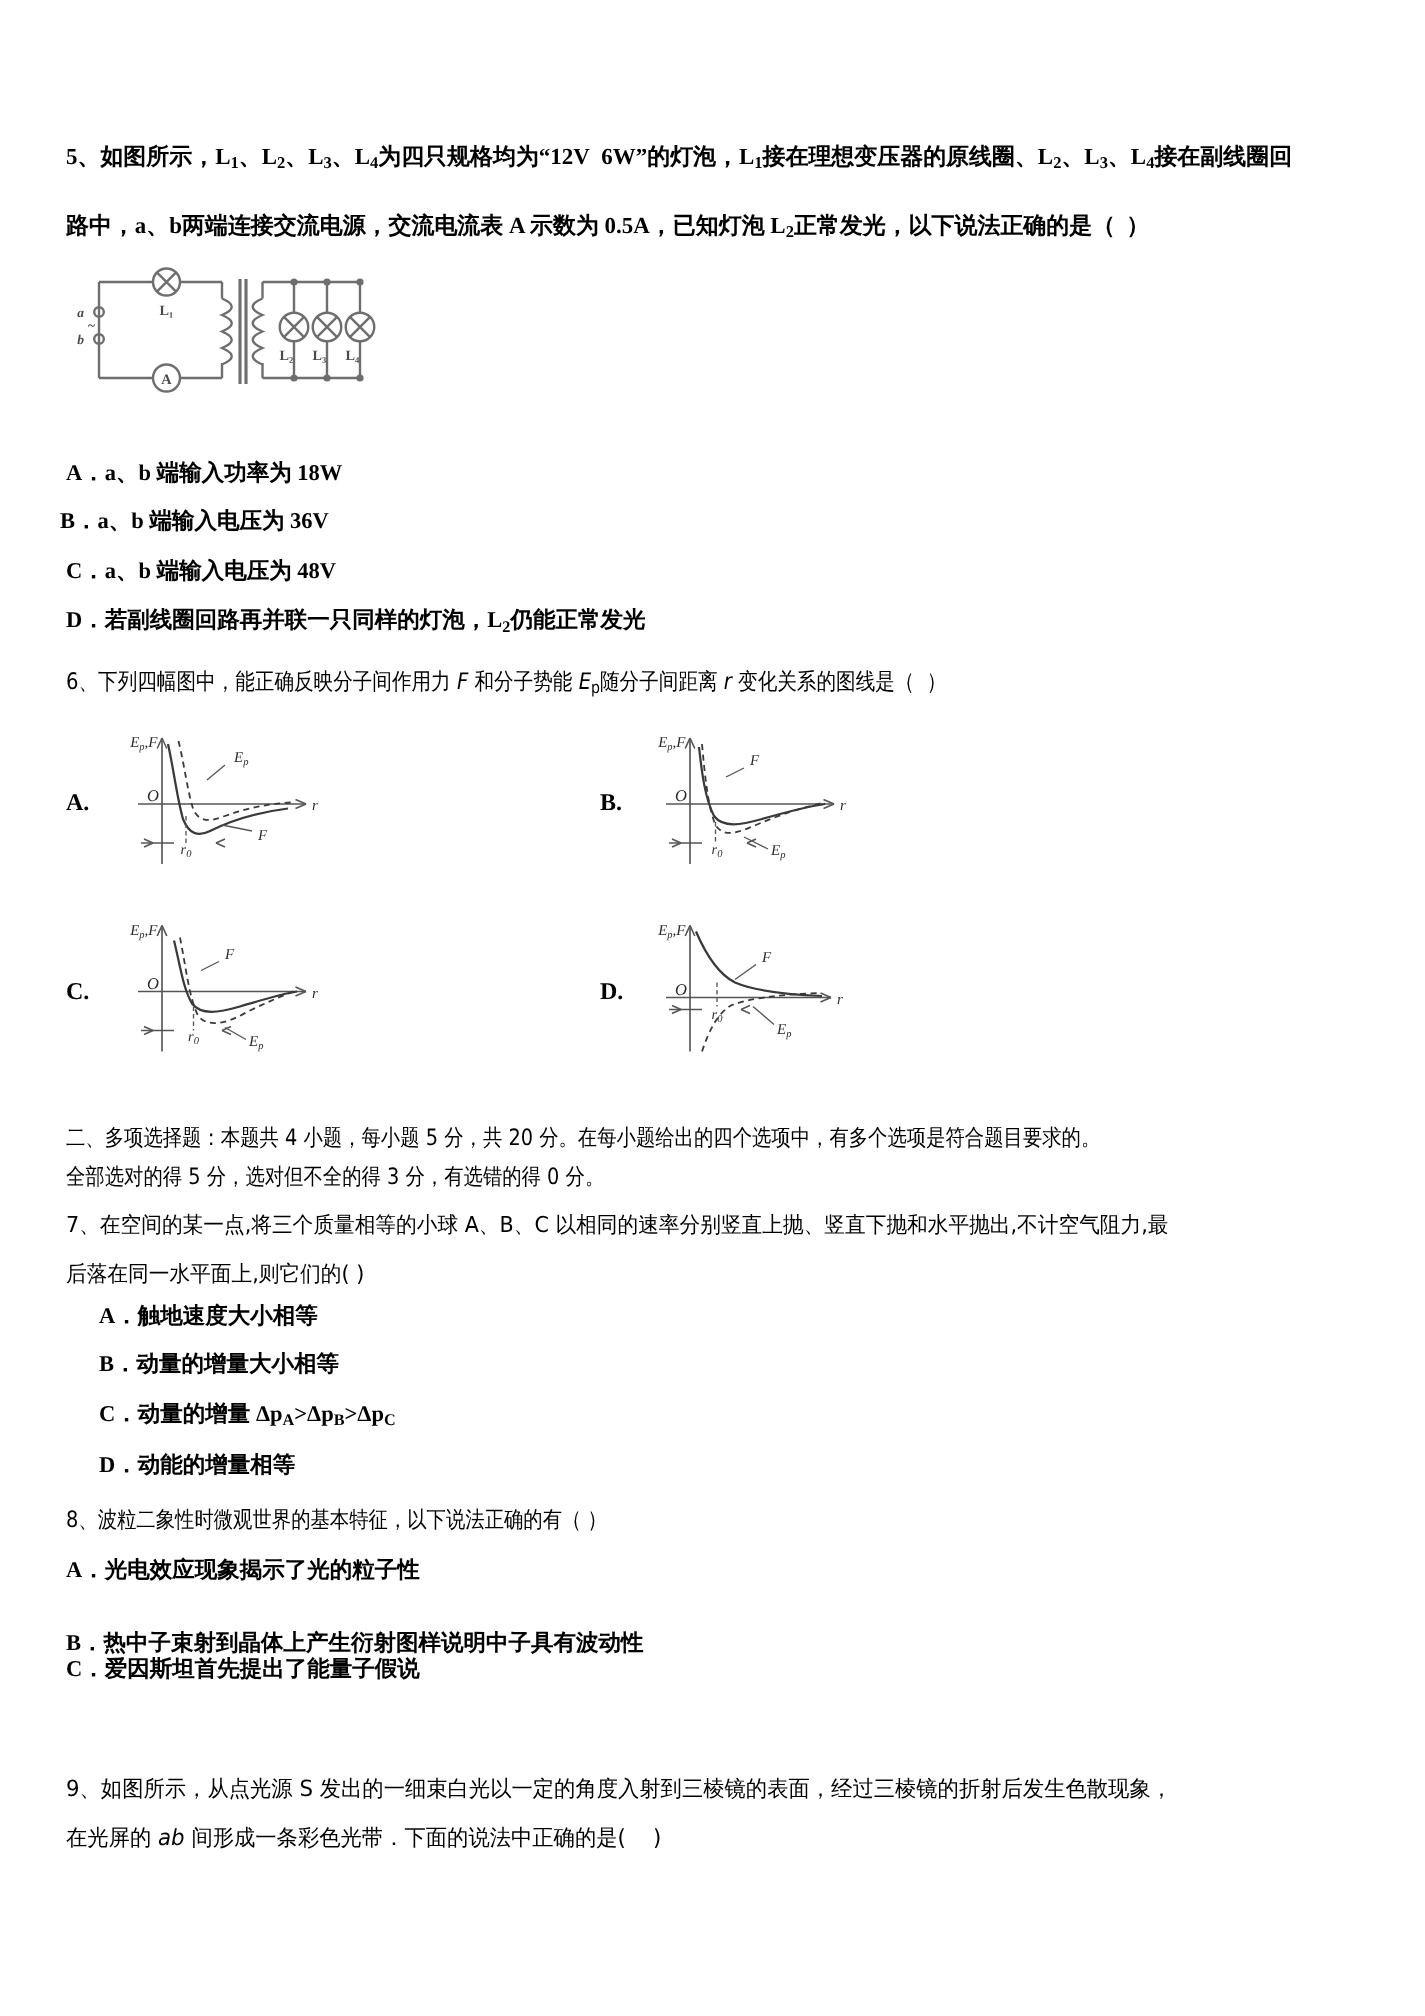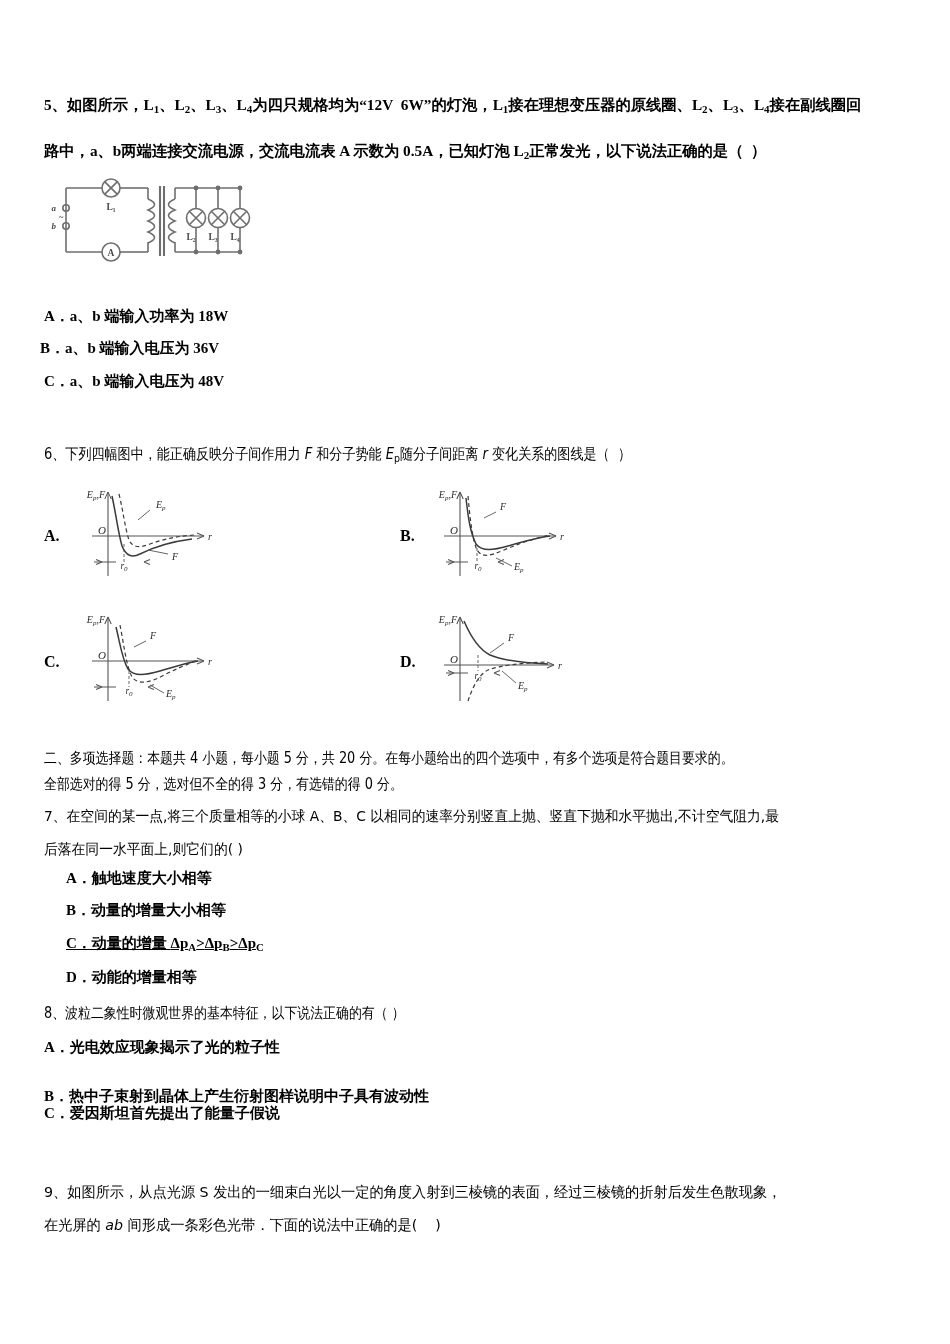--- a/index.html
+++ b/index.html
@@ -154,20 +154,23 @@
 
   <div class="tline opt" style="left:44px; top:309px;">
     <span>A．a、b 端输入功率为 18W</span>
   </div>
   <div class="tline opt" style="left:40px; top:341px;">
     <span>B．a、b 端输入电压为 36V</span>
   </div>
   <div class="tline opt" style="left:44px; top:374px;">
     <span>C．a、b 端输入电压为 48V</span>
   </div>
+  <div class="tline opt" style="left:44px; top:407px;">
+    <span>D．若副线圈回路再并联一只同样的灯泡，L<sub>2</sub>仍能正常发光</span>
+  </div>
 
   <div class="hei-thin" style="left:44px; top:444px; font-size:15.2px;">
     <span>6、下列四幅图中，能正确反映分子间作用力 <i>F</i> 和分子势能 <i>E</i><sub>p</sub>随分子间距离 <i>r</i> 变化关系的图线是（&nbsp;&nbsp;）</span>
   </div>
 
   <div class="optlabel" style="left:44px; top:527px;">
     <span>A.</span>
   </div>
   <div class="graph" style="left:72px; top:484px;">
     <svg width="150" height="100" viewBox="0 0 150 100">
@@ -308,21 +311,21 @@
   <div class="hei" style="left:44px; top:840px; font-size:14.6px; transform:scaleX(0.945); font-weight:normal;">
     <span>后落在同一水平面上,则它们的(  )</span>
   </div>
 
   <div class="tline opt" style="left:66px; top:871px;">
     <span>A．触地速度大小相等</span>
   </div>
   <div class="tline opt" style="left:66px; top:903px;">
     <span>B．动量的增量大小相等</span>
   </div>
-  <div class="tline opt" style="left:66px; top:936px;text-decoration:underline;">
+  <div class="tline opt" style="left:66px; top:936px;">
     <span>C．动量的增量 </span><span><span>Δp</span><sub>A</sub></span><span>&gt;</span><span><span>Δp</span><sub>B</sub></span><span>&gt;</span><span><span>Δp</span><sub>C</sub></span>
   </div>
   <div class="tline opt" style="left:66px; top:970px;">
     <span>D．动能的增量相等</span>
   </div>
 
   <div class="hei-thin" style="left:44px; top:1004px; font-size:15px;">
     <span>8、波粒二象性时微观世界的基本特征，以下说法正确的有（    ）</span>
   </div>
   <div class="tline opt" style="left:44px; top:1040px;">

